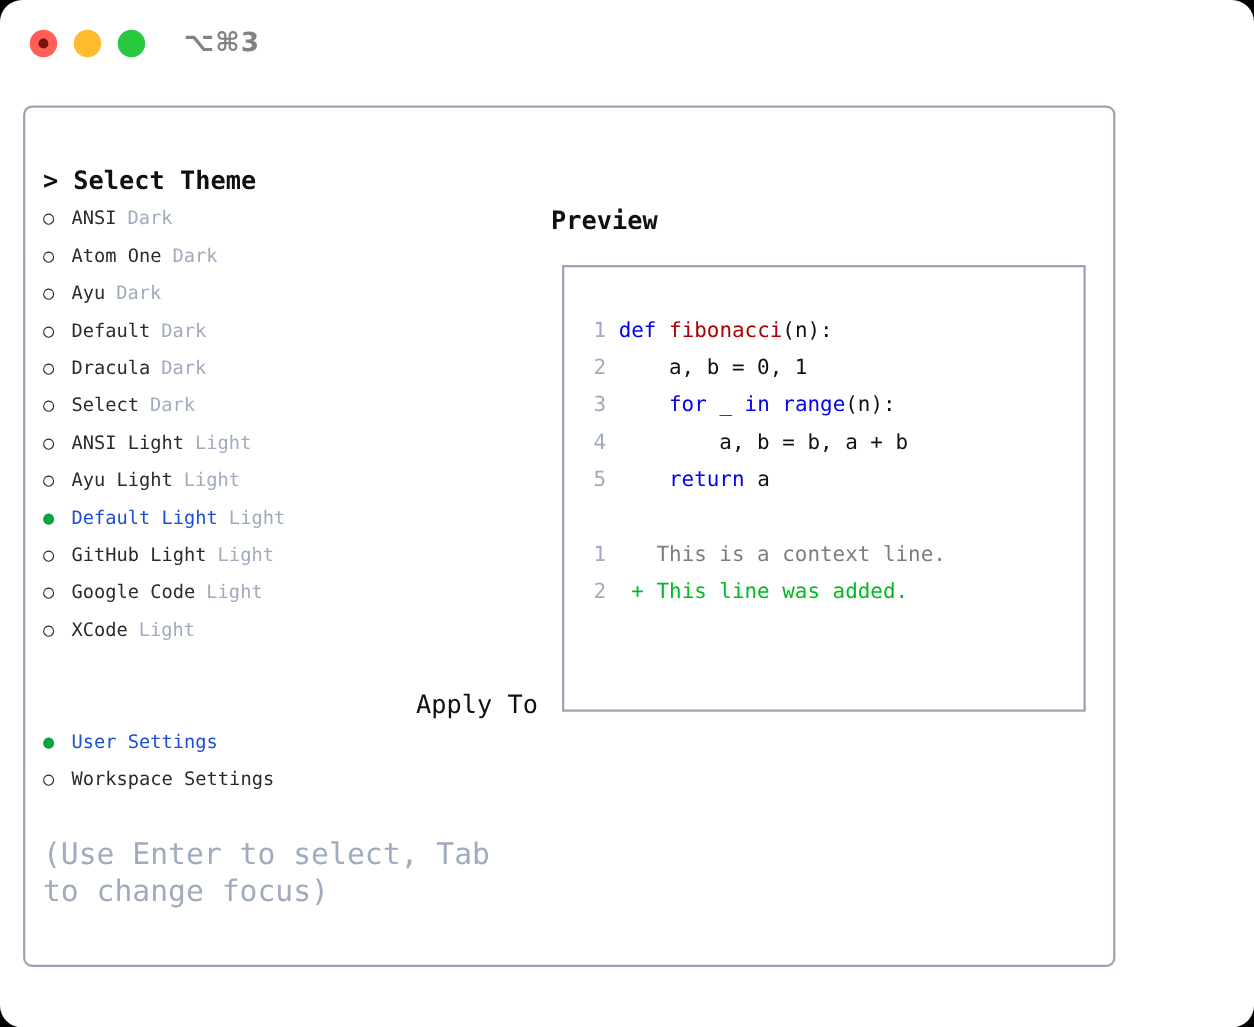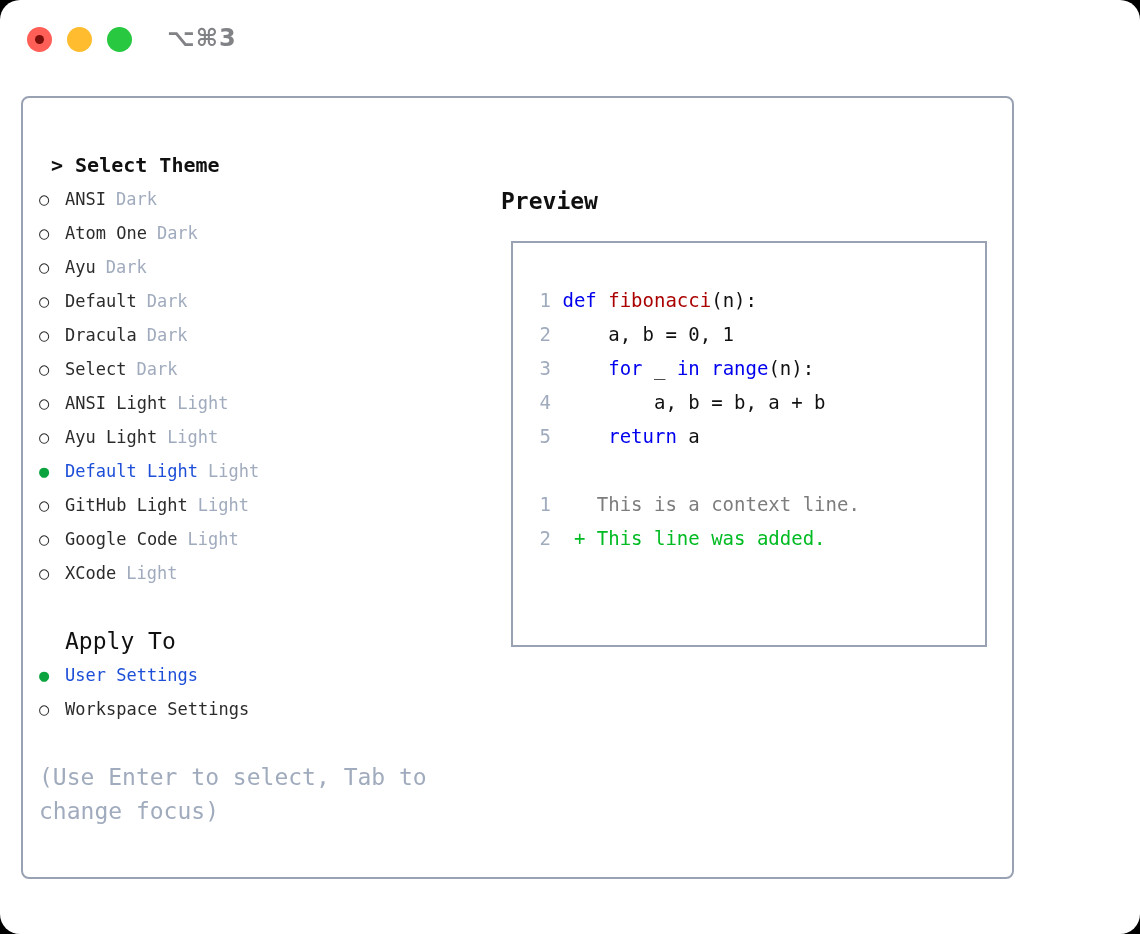--- a/index.html
+++ b/index.html
@@ -78,26 +78,25 @@
 
   
   #left-col {
     position: absolute;
     left: 16px;
     top: 50px;
     width: 450px;
   }
 
   .list-header {
-    font-size: 20px;
+    font-size: 23px;
     font-weight: 700;
     color: #101010;
     line-height: 34px;
     white-space: pre;
-    margin-left: 12px;
   }
 
   .row {
     font-size: 17px;
     line-height: 34px;
     color: #2b2b2b;
     white-space: pre;
   }
   .marker {
     display: inline-block;
@@ -108,27 +107,28 @@
   .row.selected .name { color: #1d4ed8; }
   .name { color: #2b2b2b; }
   .tag  { color: #a0abbd; }
 
   .section-label {
     font-size: 23px;
     line-height: 34px;
     color: #101010;
     white-space: pre;
     padding-left: 26px;
+    text-align: right;
   }
 
   .spacer { height: 34px; }
 
   #hint {
     margin-top: 34px;
-    font-size: 23px;
+    font-size: 27px;
     line-height: 34px;
     color: #a0abbd;
     width: 410px;
   }
 
   
   #right-col {
     position: absolute;
     left: 478px;
     top: 50px;

